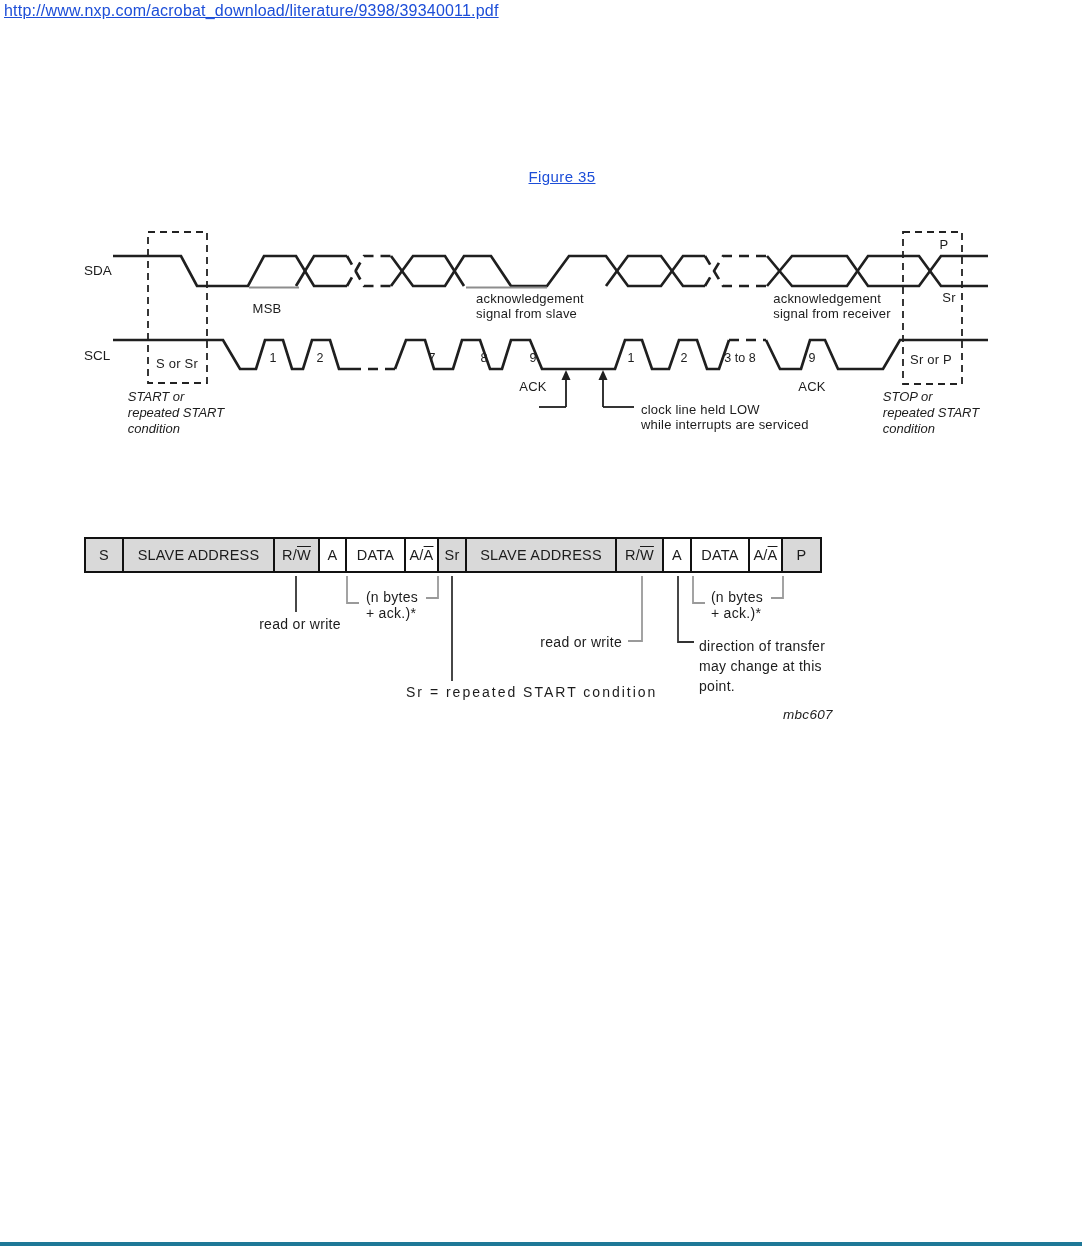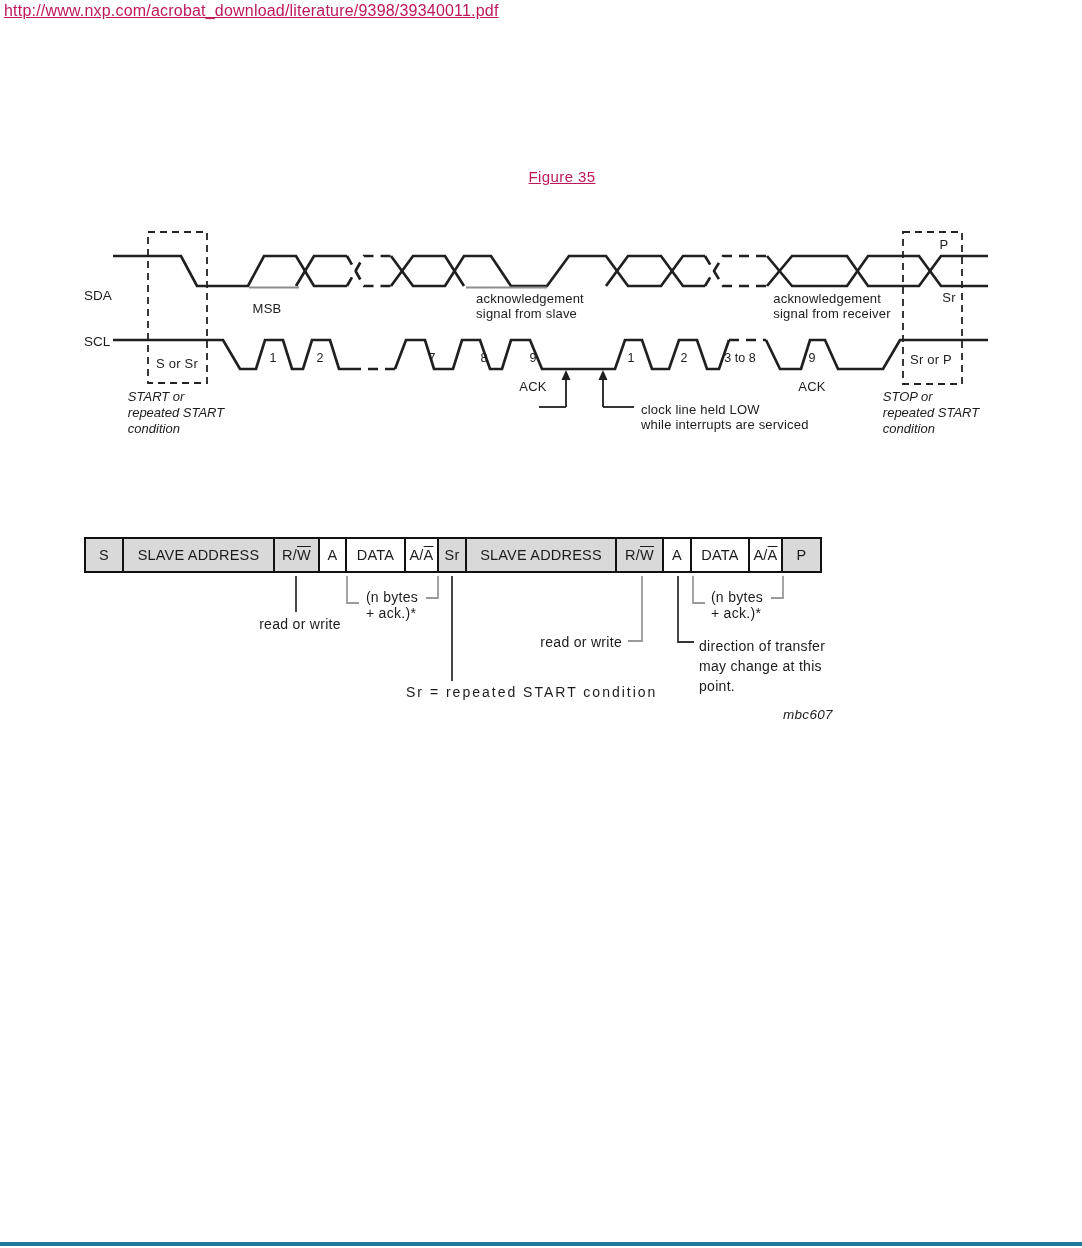--- a/index.html
+++ b/index.html
@@ -2,21 +2,21 @@
 <html><head>
 <meta charset="utf-8">
 <style>
   html,body{margin:0;padding:0;background:#ffffff;}
   #page{position:relative;width:1082px;height:1248px;background:#fff;overflow:hidden;
         font-family:"Liberation Sans","DejaVu Sans",sans-serif;color:#1c1c1c;}
   .abs{position:absolute;}
   .ctr{transform:translateX(-50%);text-align:left;}
   .rt{text-align:right;}
   .pre{white-space:pre-line;}
-  a.doclink{color:#be185d;text-decoration:underline;cursor:pointer;}
+  a.doclink{color:#1d4ed8;text-decoration:underline;cursor:pointer;}
   .url{left:4px;top:2px;font-size:16px;letter-spacing:.2px;}
   .figlink{left:562px;top:168px;font-size:15px;letter-spacing:.4px;}
   .sig{font-size:13.5px;}
   .dlab{font-size:13px;letter-spacing:.2px;line-height:15px;}
   .cond{font-size:13px;line-height:16px;font-style:italic;}
   .num{font-size:12.5px;width:34px;margin-left:-17px;text-align:center;}
   .num.wide{width:60px;margin-left:-30px;}
   .ann{font-size:14px;letter-spacing:.3px;line-height:16px;}
   .foot{font-size:14.5px;letter-spacing:.3px;line-height:19px;}
   .foot .ind{padding-left:7px;}
@@ -88,22 +88,22 @@
       <path d="M452 576 V681" stroke="#333"></path>
       <path d="M678 576 V642 H694" stroke="#333"></path>
       <path d="M642 576 V641 H628" stroke="#9a9a9a"></path>
       <path d="M347 576 V603 H359" stroke="#9a9a9a"></path>
       <path d="M438 576 V598 H426" stroke="#9a9a9a"></path>
       <path d="M693 576 V603 H705" stroke="#9a9a9a"></path>
       <path d="M783 576 V598 H771" stroke="#9a9a9a"></path>
     </g>
   </svg>
 
-  <div class="abs sig" style="left:84px;top:263px;margin-top:25px;">SDA</div>
-  <div class="abs sig" style="left:84px;top:334px;">SCL</div>
+  <div class="abs sig" style="left:84px;top:263px;">SDA</div>
+  <div class="abs sig" style="left:84px;top:348px;">SCL</div>
   <div class="abs dlab ctr" style="left:267px;top:291px;margin-top:10px;">MSB</div>
   <div class="abs dlab ctr pre" style="left:530px;top:291px;">acknowledgement
 signal from slave</div>
   <div class="abs dlab ctr pre" style="left:832px;top:291px;">acknowledgement
 signal from receiver</div>
   <div class="abs dlab ctr" style="left:177px;top:356px;">S or Sr</div>
   <div class="abs dlab ctr" style="left:931px;top:352px;">Sr or P</div>
   <div class="abs dlab ctr" style="left:944px;top:237px;">P</div>
   <div class="abs dlab ctr" style="left:949px;top:290px;">Sr</div>
   <div class="abs cond ctr pre" style="left:176px;top:389px;">START or

